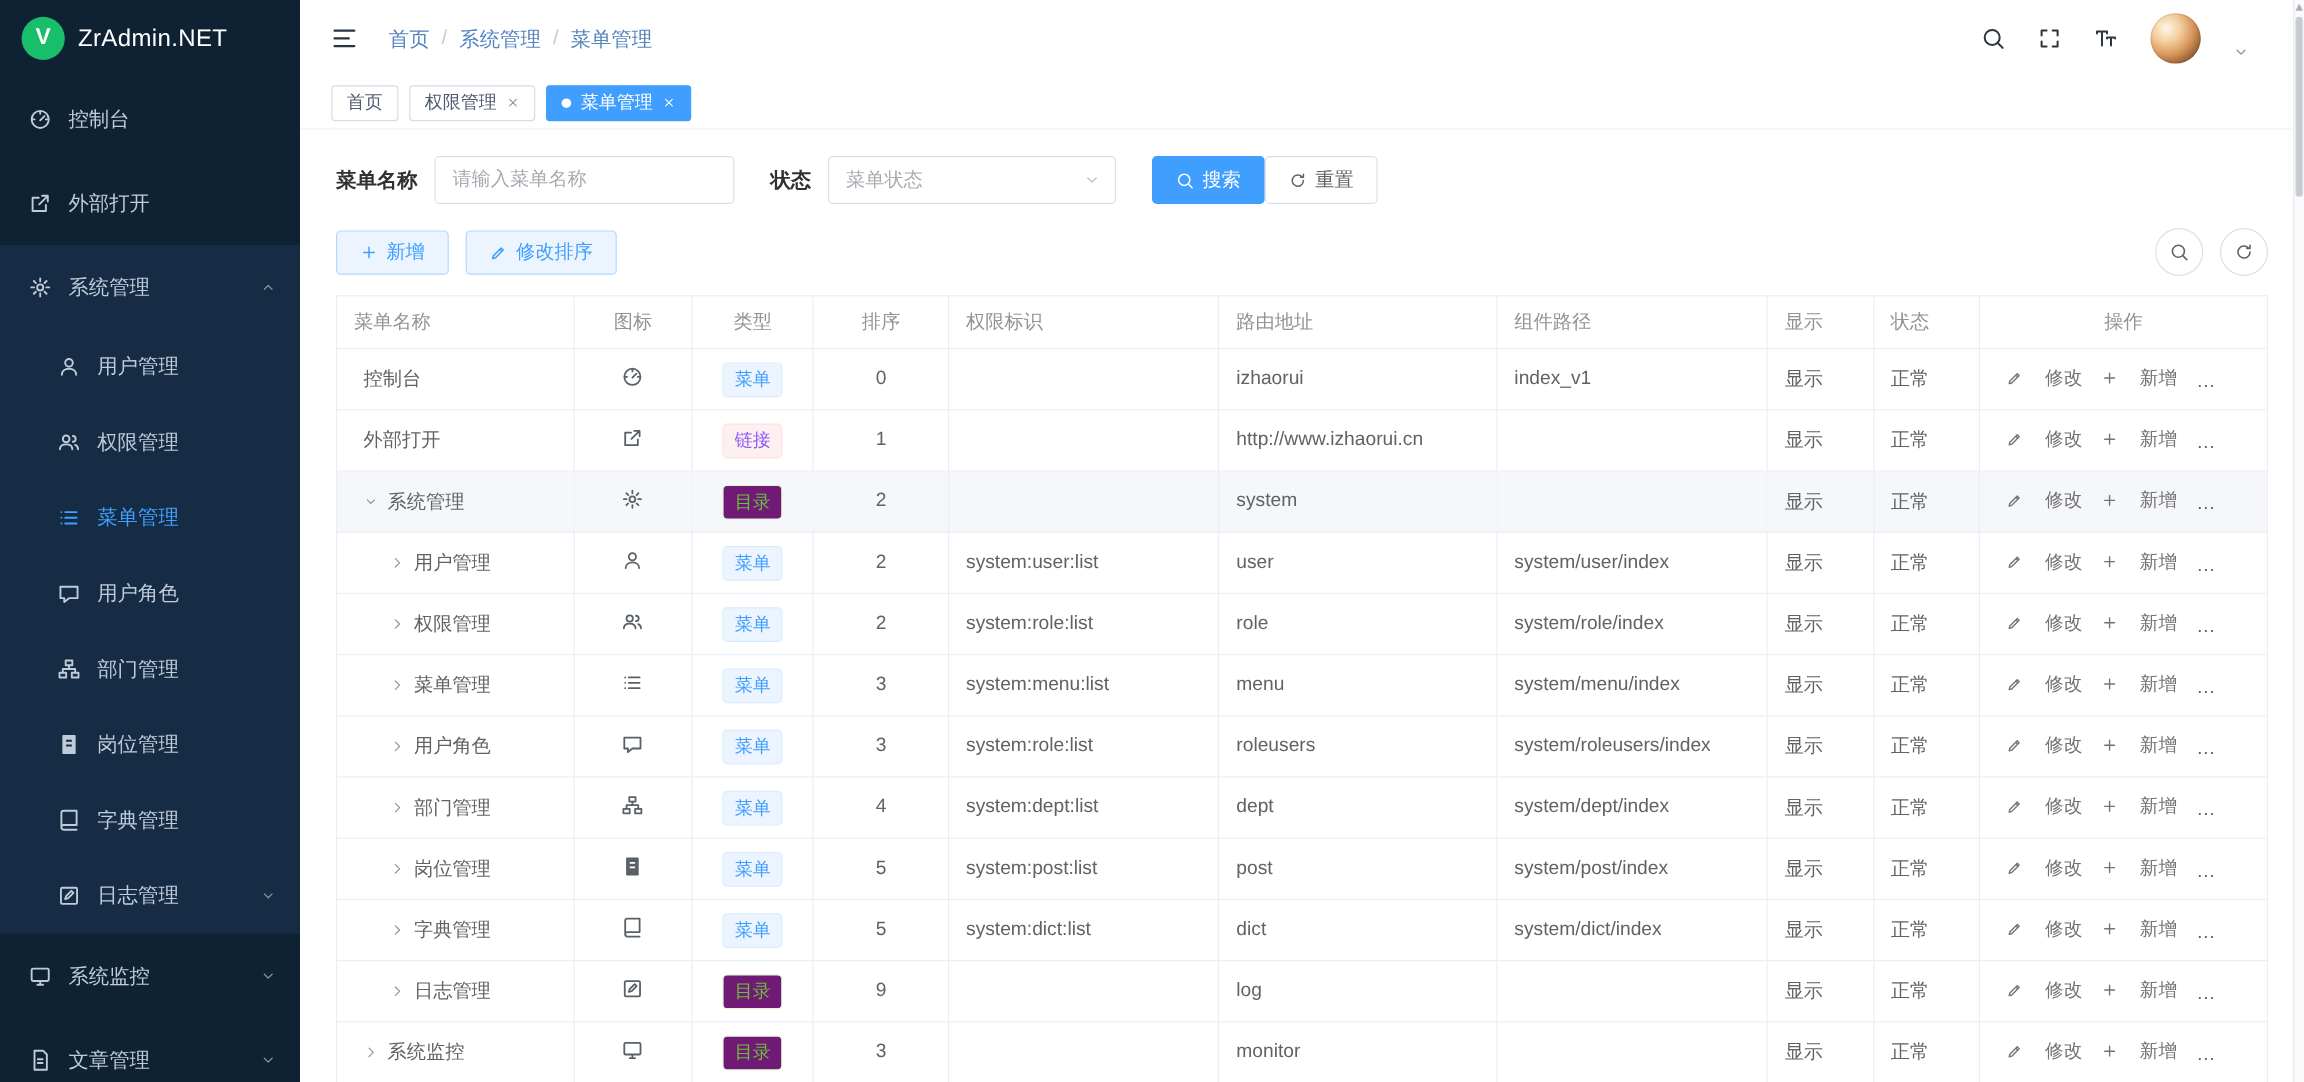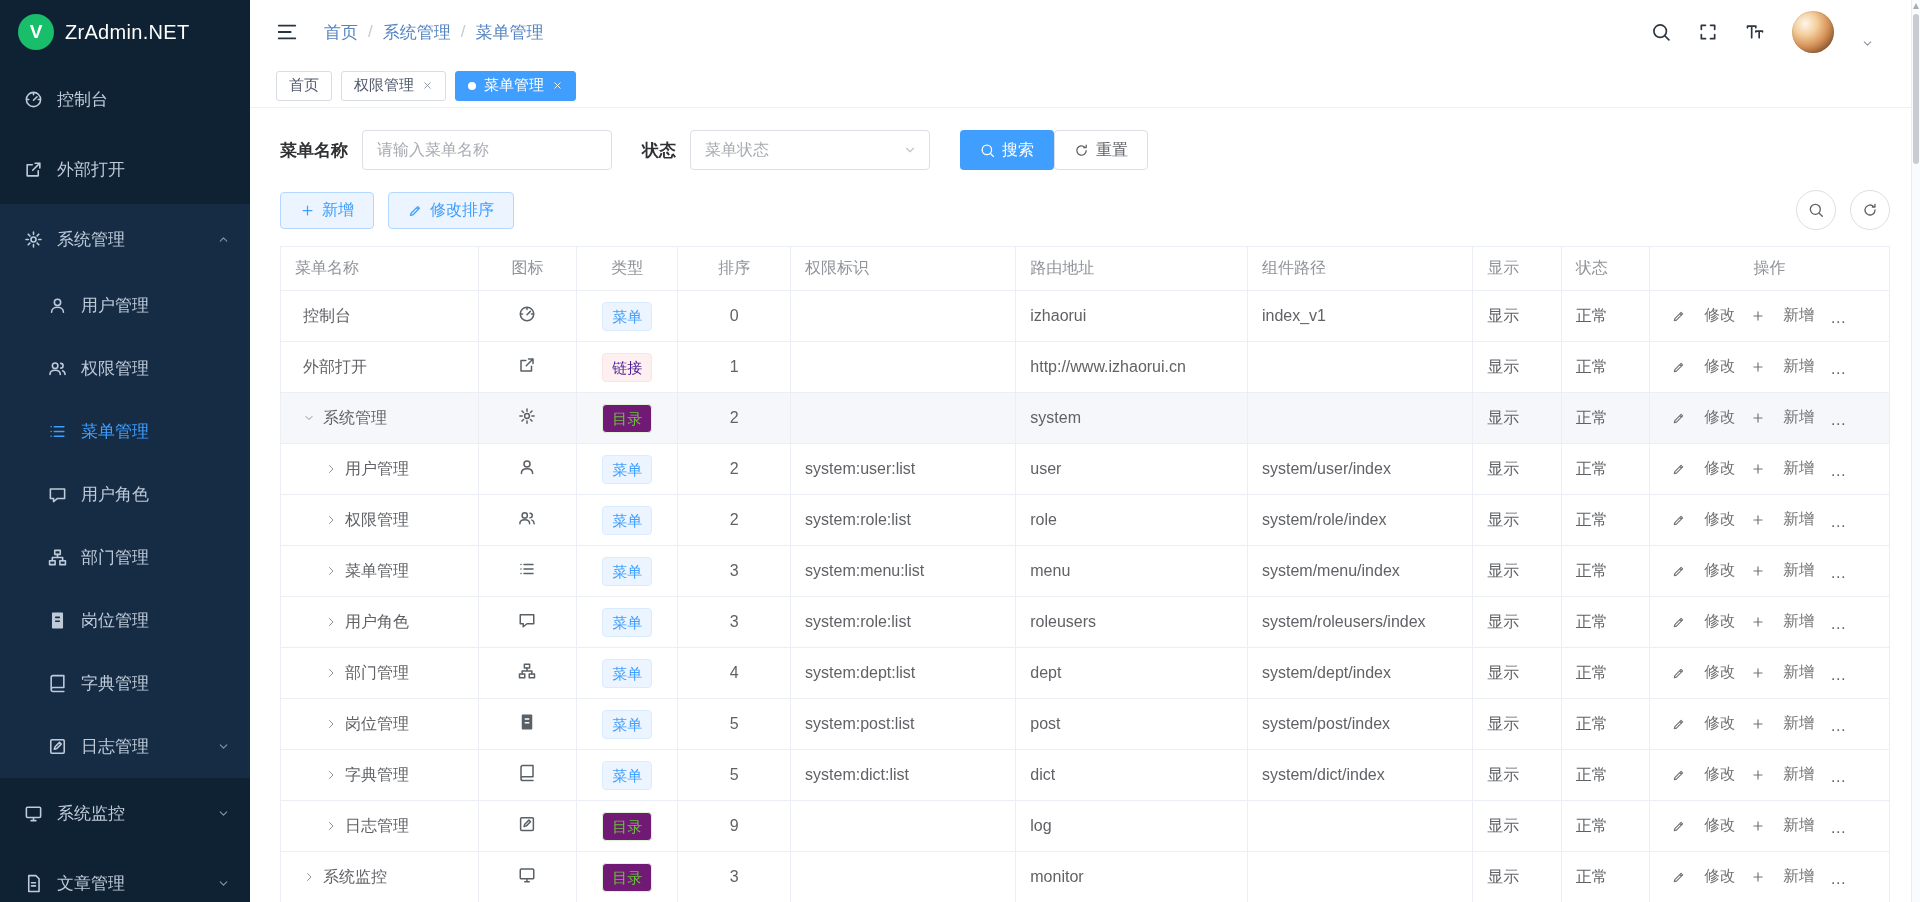--- a/index.html
+++ b/index.html
@@ -88,21 +88,21 @@
   .grid th{height:44px;font-size:16px;font-weight:500;color:#909399;background:#fff}
   .grid td{height:51px;font-size:16px;color:#606266}
   .ta-c{text-align:center !important}
   tr.hl{background:#f5f7fa}
   .cell-name{padding-left:22px !important}
   .cell-name.child{padding-left:44px !important}
   .tree-arrow{font-size:12px;color:#8d949c;margin-right:8px;position:relative;top:1px;cursor:pointer}
   .row-icon{font-size:18px;color:#596066}
   .tag{display:inline-block;font-size:15px;line-height:1;padding:6px 9px;border-radius:4px;border:1px solid}
   .tag.blue{color:#409eff;background:#ecf5ff;border-color:#d9ecff}
-  .tag.red{color:#4c1d95;background:#fef0f0;border-color:#fde2e2}
+  .tag.red{color:#8b5cf6;background:#fef0f0;border-color:#fde2e2}
   .tag.green{color:#67c23a;background:#701a75;border-color:#e1f3d8}
   .op-link{color:#737373;display:inline-flex;align-items:center;gap:18px;margin:0 8px;
            font-size:15.5px;cursor:pointer;white-space:nowrap}
   .op-link .op-icn{font-size:14px}
 
   
   .scrollbar{position:fixed;top:0;right:0;width:9px;height:100%;background:#fafbfc;
              border-left:1px solid #ebedf0;z-index:50}
   .sb-arrow{position:absolute;top:3px;left:1px;width:0;height:0;border-left:3.5px solid transparent;
             border-right:3.5px solid transparent;border-bottom:6px solid #a9adb3}

